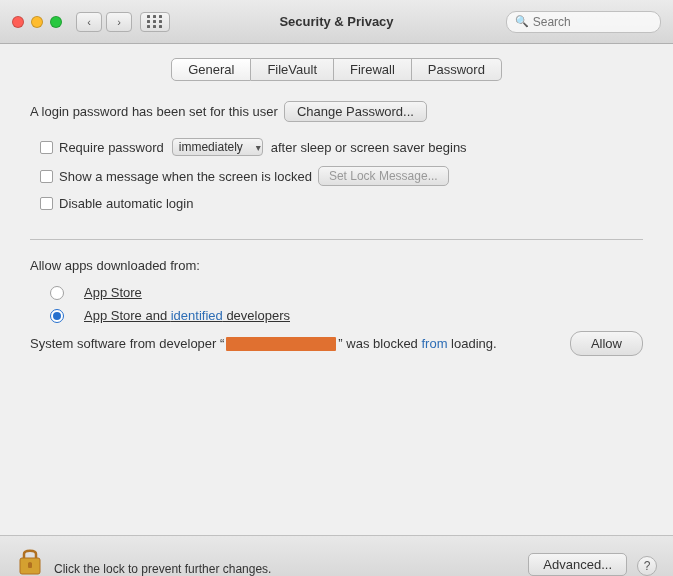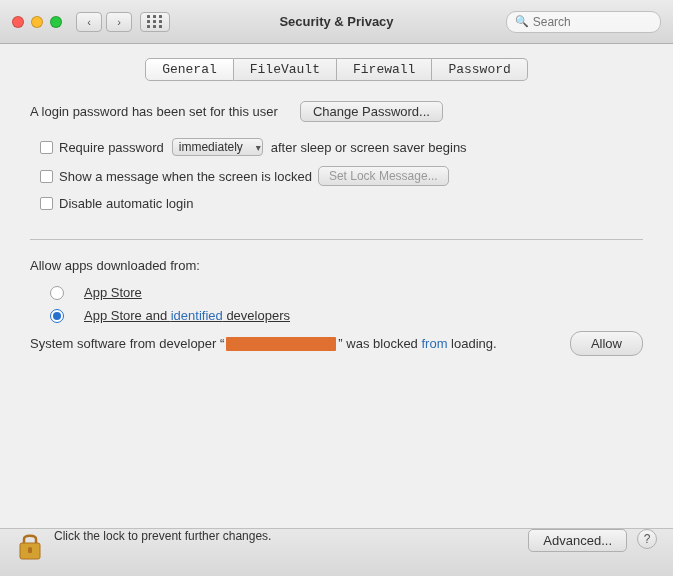--- a/index.html
+++ b/index.html
@@ -132,21 +132,20 @@
       padding: 14px 0 10px;
       gap: 0;
     }
     .tab {
       padding: 3px 16px;
       font-size: 13px;
       color: #333;
       border: 1px solid #b0b0b0;
       background: linear-gradient(to bottom, #f5f5f5, #e8e8e8);
       cursor: pointer;
-      font-family: Liberation Mono, monospace;
     }
     .tab:first-child {
       border-radius: 5px 0 0 5px;
     }
     .tab:last-child {
       border-radius: 0 5px 5px 0;
     }
     .tab + .tab {
       border-left: none;
     }
@@ -160,21 +159,21 @@
       flex: 1;
       padding: 10px 30px 0;
       display: flex;
       flex-direction: column;
     }
 
     
     .login-row {
       display: flex;
       align-items: center;
-      gap: 22px;
+      gap: 6px;
       margin-bottom: 16px;
     }
     .login-text {
       font-size: 13px;
       color: #333;
     }
     .change-password-btn {
       background: linear-gradient(to bottom, #f5f5f5, #e0e0e0);
       border: 1px solid #b0b0b0;
       border-radius: 5px;
@@ -329,23 +328,23 @@
       cursor: pointer;
       color: #333;
       white-space: nowrap;
       flex-shrink: 0;
     }
 
     
     .bottom-bar {
       border-top: 1px solid #c0c0c0;
       background: linear-gradient(to bottom, #e8e8e8, #d8d8d8);
-      height: 48px;
-      display: flex;
-      align-items: flex-start;
+      height: 41px;
+      display: flex;
+      align-items: flex-end;
       padding: 0 16px;
     }
     .lock-icon {
       width: 28px;
       height: 32px;
       margin-right: 10px;
       flex-shrink: 0;
     }
     .lock-text {
       font-size: 12px;

